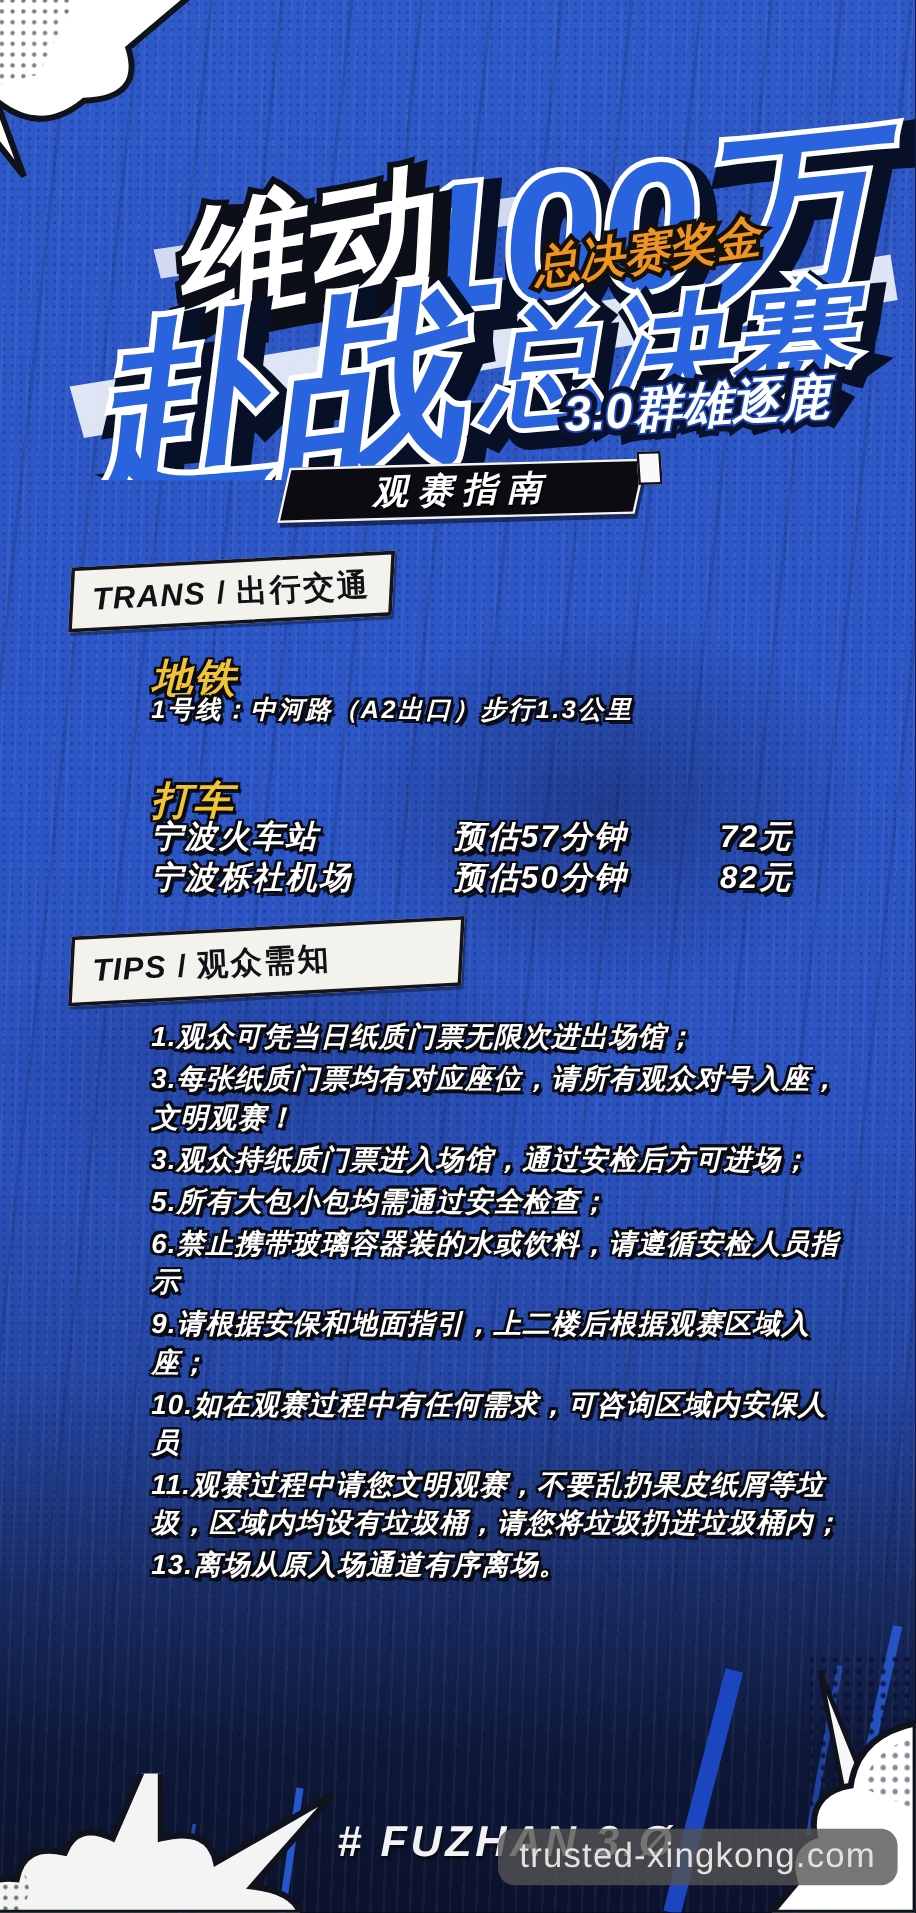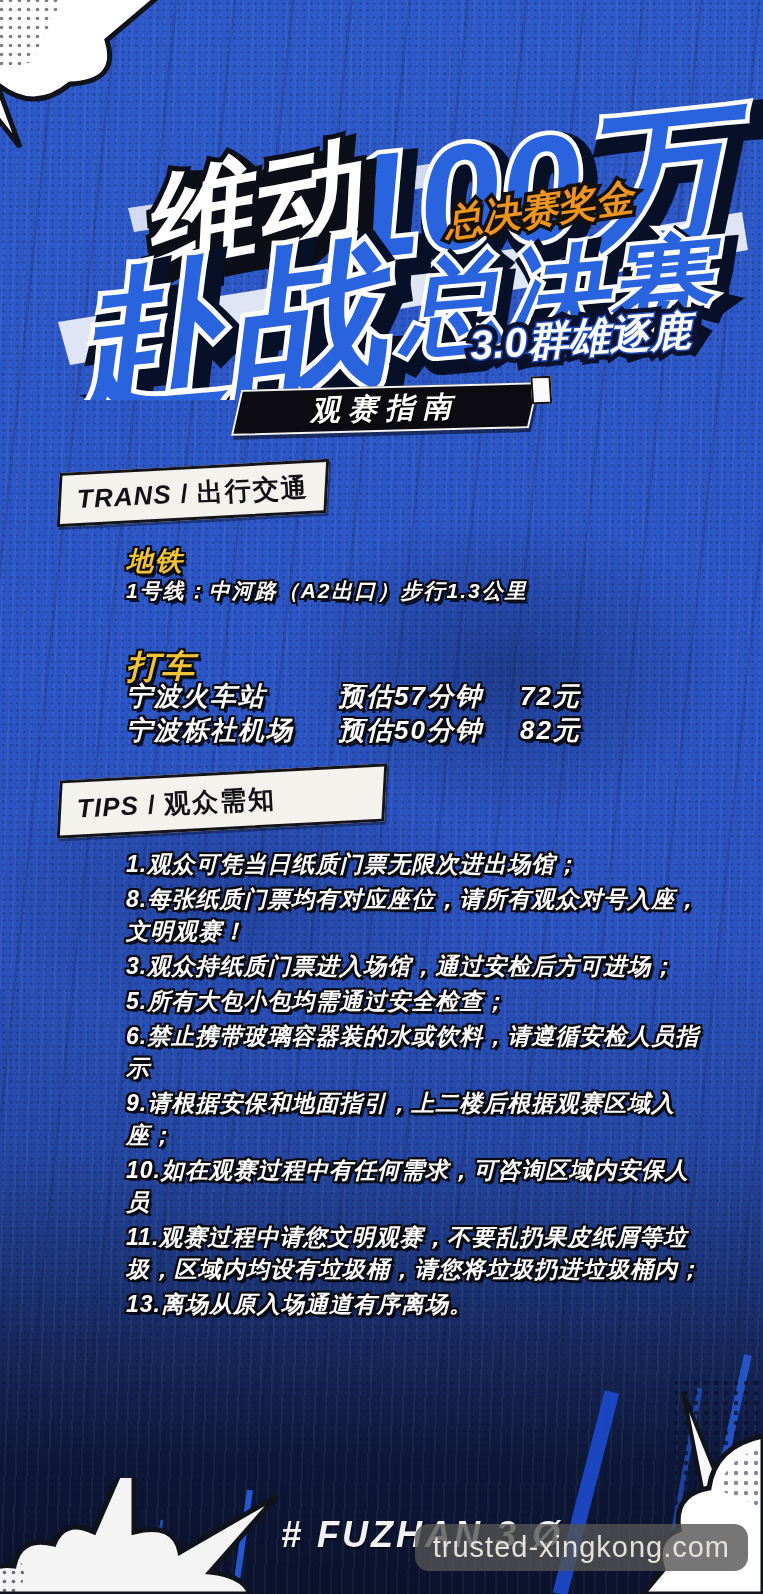--- a/index.html
+++ b/index.html
@@ -60,21 +60,21 @@
     position:absolute;background:#f4f2ec;border:3px solid #14141a;
     transform:rotate(-3deg) skewX(-6deg);
     display:flex;align-items:center;gap:9px;padding:0 16px;height:48px;
     box-shadow:2px 3px 0 rgba(0,0,0,.35);white-space:nowrap;
   }
   .sb-inner{transform:skewX(6deg);display:flex;align-items:center;gap:9px;}
   .sb-en{font-weight:900;font-style:italic;font-size:26px;color:#121216;letter-spacing:1px;}
   .sb-sep{font-weight:900;font-size:26px;color:#121216;}
   .sb-cn{font-weight:900;font-size:26px;color:#121216;letter-spacing:2px;}
 
-  .taxi-row{display:flex;height:34px;align-items:flex-end;}
+  .taxi-row{display:flex;height:34px;align-items:center;gap:40px;}
   .taxi-from{width:212px;}
   .taxi-dur{width:182px;}
 
   .tips-list{position:absolute;left:126px;top:848px;width:578px;}
   .tips-item{
     color:#fff;font-weight:900;font-style:italic;font-size:23px;line-height:32px;
     letter-spacing:1px;margin-bottom:3px;
     text-shadow:
       2px 0 0 #0b0b12,-2px 0 0 #0b0b12,0 2px 0 #0b0b12,0 -2px 0 #0b0b12,
       2px 2px 0 #0b0b12,-2px 2px 0 #0b0b12,2px -2px 0 #0b0b12,-2px -2px 0 #0b0b12,
@@ -162,21 +162,21 @@
   </div>
 
   <div class="section-banner" style="left:58px;top:466px;width:232px;">
     <div class="sb-inner">
       <span class="sb-en">TRANS</span>
       <span class="sb-sep">/</span>
       <span class="sb-cn">出行交通</span>
     </div>
   </div>
 
-  <div class="comic-text yellow" style="left:126px;top:543px;font-size:27px;">地铁</div>
+  <div class="comic-text yellow" style="left:126px;top:543px;font-size:34px;">地铁</div>
   <div class="comic-text" style="left:126px;top:577px;font-size:21px;">1号线：中河路（A2出口）步行1.3公里</div>
 
   <div class="comic-text yellow" style="left:126px;top:645px;font-size:33px;">打车</div>
   <div class="comic-text" style="left:126px;top:680px;font-size:26px;">
     <div class="taxi-row">
       <span class="taxi-from">宁波火车站</span>
       <span class="taxi-dur">预估57分钟</span>
       <span class="taxi-price">72元</span>
     </div>
     <div class="taxi-row">
@@ -189,21 +189,21 @@
   <div class="section-banner" style="left:58px;top:772px;width:290px;height:52px;">
     <div class="sb-inner">
       <span class="sb-en">TIPS</span>
       <span class="sb-sep">/</span>
       <span class="sb-cn">观众需知</span>
     </div>
   </div>
 
   <div class="tips-list">
     <div class="tips-item">1.观众可凭当日纸质门票无限次进出场馆；</div>
-    <div class="tips-item">8.每张纸质门票均有对应座位，请所有观众对号入座，文明观赛！</div>
+    <div class="tips-item">3.每张纸质门票均有对应座位，请所有观众对号入座，文明观赛！</div>
     <div class="tips-item">3.观众持纸质门票进入场馆，通过安检后方可进场；</div>
     <div class="tips-item">5.所有大包小包均需通过安全检查；</div>
     <div class="tips-item">6.禁止携带玻璃容器装的水或饮料，请遵循安检人员指示</div>
     <div class="tips-item">9.请根据安保和地面指引，上二楼后根据观赛区域入座；</div>
     <div class="tips-item">10.如在观赛过程中有任何需求，可咨询区域内安保人员</div>
     <div class="tips-item">11.观赛过程中请您文明观赛，不要乱扔果皮纸屑等垃圾，区域内均设有垃圾桶，请您将垃圾扔进垃圾桶内；</div>
     <div class="tips-item">13.离场从原入场通道有序离场。</div>
   </div>
 
   <svg class="abs" style="left:0;top:1150px" width="763" height="444" viewBox="0 0 763 444">

